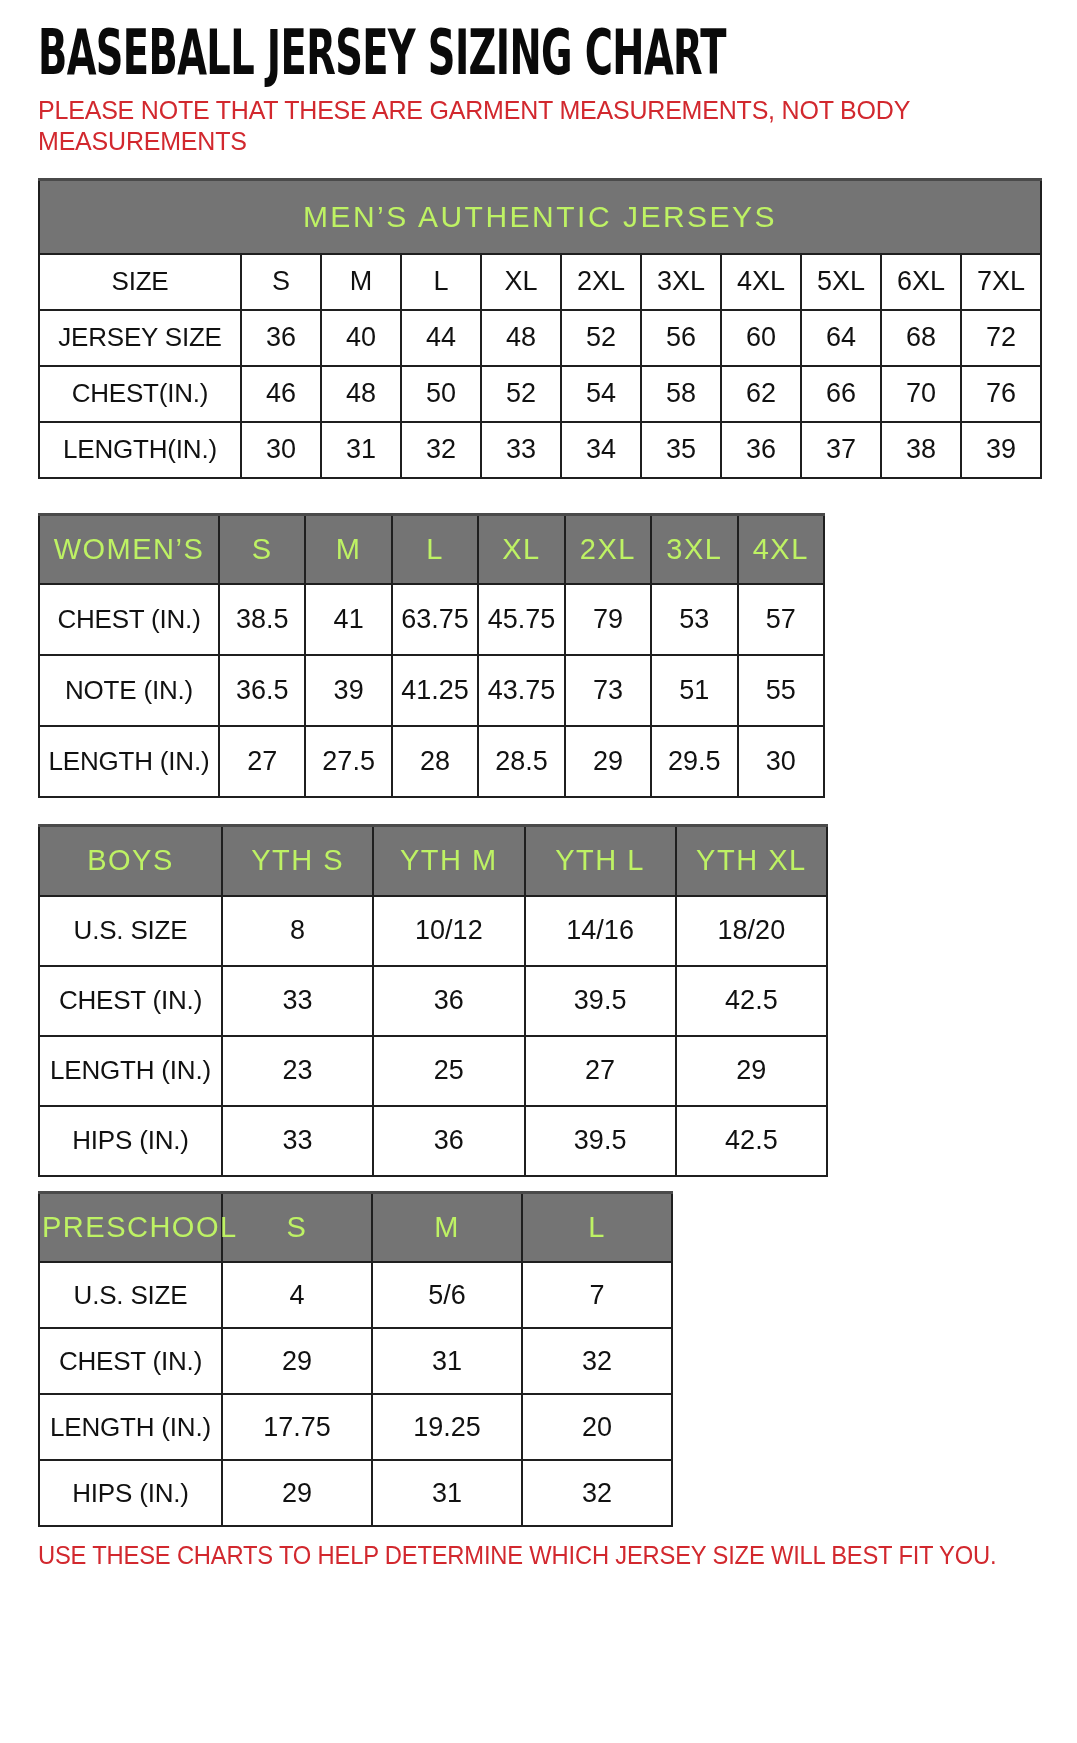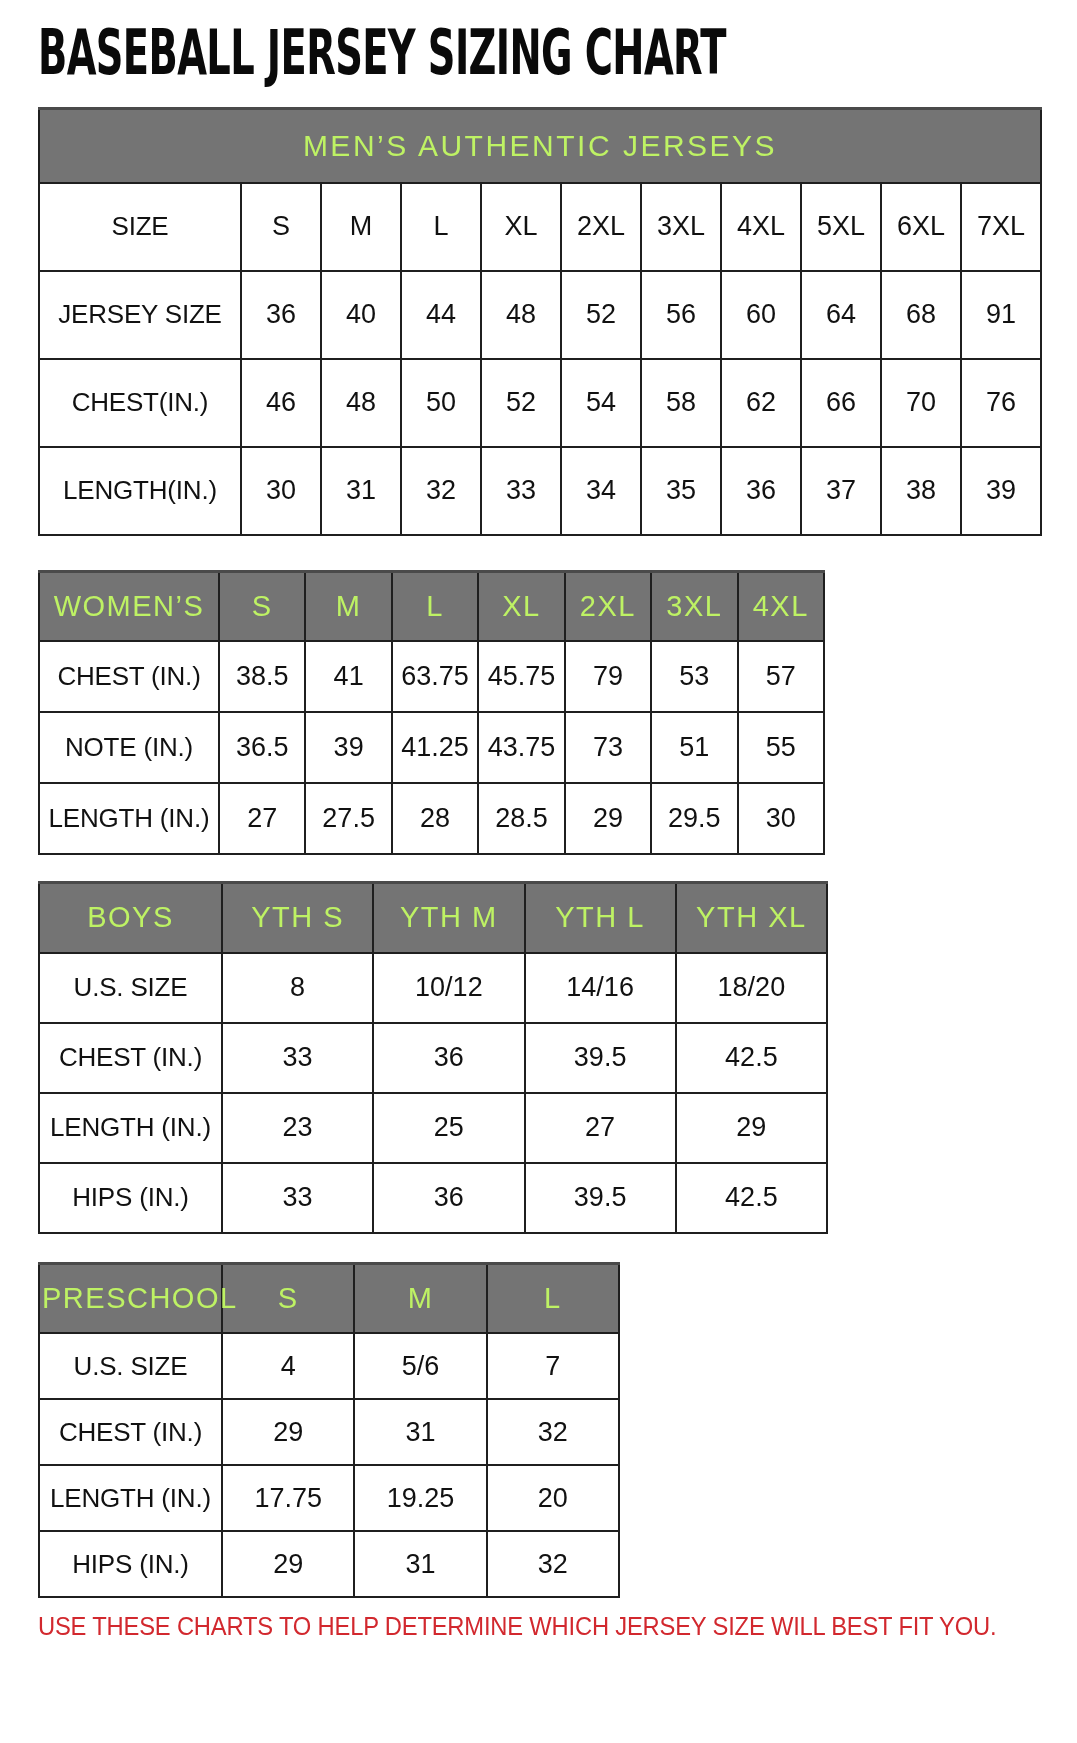--- a/index.html
+++ b/index.html
@@ -62,54 +62,55 @@
     font-size: 29px;
     letter-spacing: 1.5px;
     border-top: 3px solid #4a4a4a !important;
   }
   td.val { font-size: 27px; }
   td.lbl { font-size: 26px; white-space: pre-line; letter-spacing: -0.2px; }
 
   
   table.mens { width: 1004px; margin-top: 22px; }
   table.mens .ghead { height: 74px; letter-spacing: 2.5px; font-size: 30px; }
-  table.mens td { height: 88px; margin-left: 11px; }
+  table.mens td { height: 56px; margin-left: 11px; }
 
   
   table.womens { width: 787px; margin-top: 34px; }
   table.womens th { height: 70px; margin-left: 26px; }
   table.womens td { height: 71px; }
 
   
   table.boys { width: 790px; margin-top: 26px; }
   table.boys th { height: 70px; margin-left: 12px; }
   table.boys td { height: 70px; }
 
   
-  table.preschool { width: 582px; margin-top: 28px; }
+  table.preschool { width: 635px; margin-top: 14px; }
   table.preschool th { height: 70px; }
   table.preschool td { height: 66px; }
 
   .footer {
     margin: 14px 0 0 0;
     color: var(--accent-red);
     font-size: 25px;
     letter-spacing: -0.2px;
     white-space: nowrap;
     transform: scaleX(0.95);
     transform-origin: 0 50%;
   }
 </style>
 </head>
 <body>
 
 <div class="page">
 
   <h1 class="title">BASEBALL JERSEY SIZING CHART</h1>
 
+  <p class="note">PLEASE NOTE THAT THESE ARE GARMENT MEASUREMENTS, NOT BODY MEASUREMENTS</p>
 
   <table class="sizing mens">
     <colgroup>
         <col style="width:202px">
         <col>
         <col>
         <col>
         <col>
         <col>
         <col>
@@ -139,21 +140,21 @@
       <td class="lbl">JERSEY SIZE</td>
       <td class="val">36</td>
       <td class="val">40</td>
       <td class="val">44</td>
       <td class="val">48</td>
       <td class="val">52</td>
       <td class="val">56</td>
       <td class="val">60</td>
       <td class="val">64</td>
       <td class="val">68</td>
-      <td class="val">91</td>
+      <td class="val">72</td>
     </tr>
     <tr>
       <td class="lbl">CHEST(IN.)</td>
       <td class="val">46</td>
       <td class="val">48</td>
       <td class="val">50</td>
       <td class="val">52</td>
       <td class="val">54</td>
       <td class="val">58</td>
       <td class="val">62</td>

